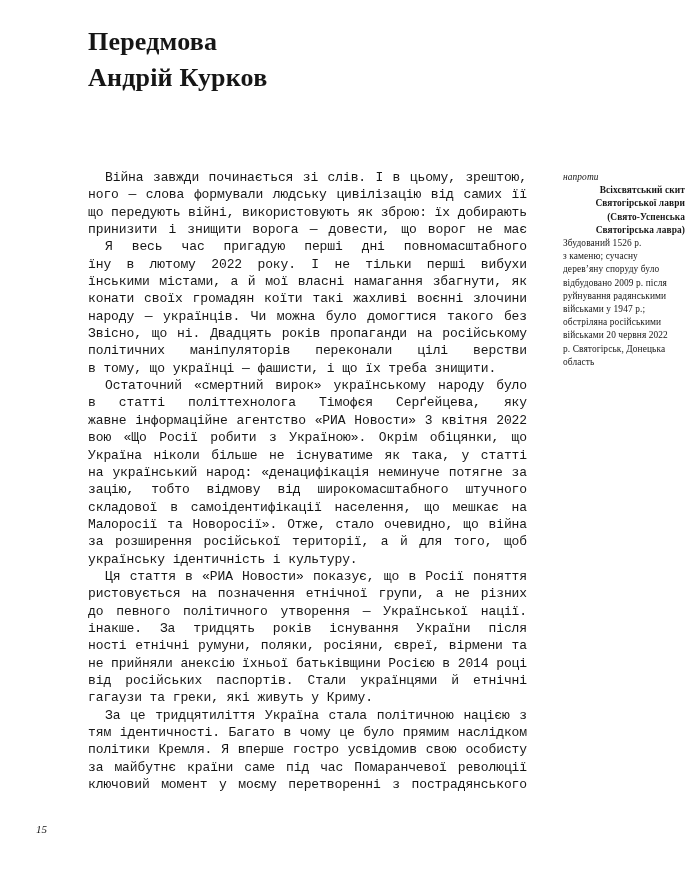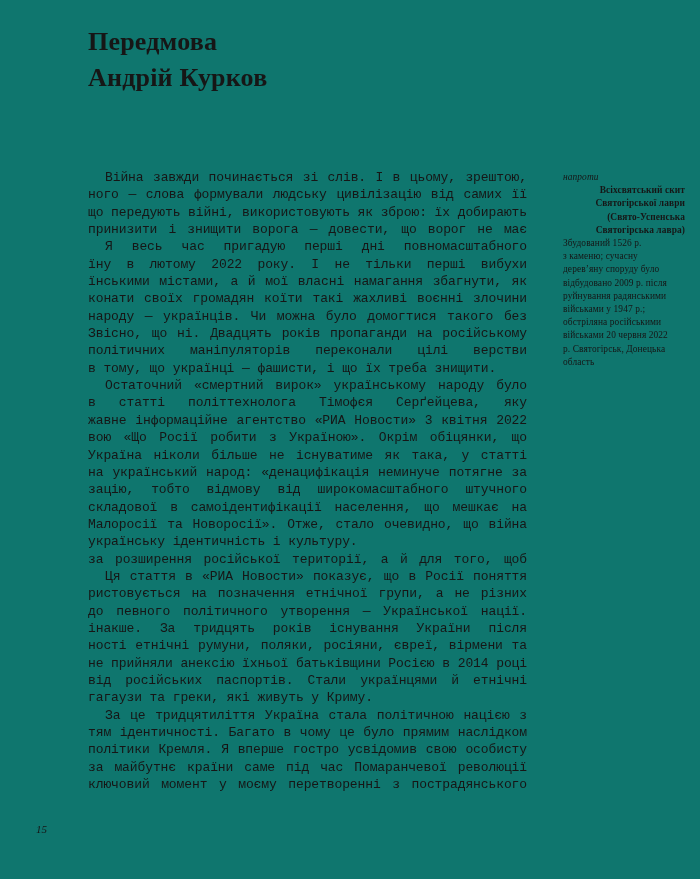--- a/index.html
+++ b/index.html
@@ -1,20 +1,20 @@
 <!DOCTYPE html>
 <html lang="uk"><head>
 <meta charset="utf-8">
 <style>
   html, body { margin: 0; padding: 0; background: #e8e8e8; }
   .page {
     position: relative;
     width: 700px;
     height: 879px;
-    background: #0f766e;
+    background: #ffffff;
     overflow: hidden;
     font-family: "Liberation Serif", "DejaVu Serif", serif;
     color: #161616;
   }
   .title-block {
     position: absolute;
     left: 88px;
     top: 24px;
     line-height: 36px;
     font-size: 26px;
@@ -90,22 +90,22 @@
       <div class="para">
         <div class="line indent">Остаточний «смертний вирок» українському народу було виголошено</div>
         <div class="line">в статті політтехнолога Тімофєя Серґейцева, яку опублікувало російське дер-</div>
         <div class="line">жавне інформаційне агентство «РИА Новости» 3 квітня 2022 року під наз-</div>
         <div class="line">вою «Що Росії робити з Україною». Окрім обіцянки, що держава під назвою</div>
         <div class="line">Україна ніколи більше не існуватиме як така, у статті було пояснення, що чекає</div>
         <div class="line">на український народ: «денацифікація неминуче потягне за собою й деукраїні-</div>
         <div class="line">зацію, тобто відмову від широкомасштабного штучного нав’язування етнічної</div>
         <div class="line">складової в самоідентифікації населення, що мешкає на теренах історичних</div>
         <div class="line">Малоросії та Новоросії». Отже, стало очевидно, що війна ведеться не лише</div>
+        <div class="line">за розширення російської території, а й для того, щоб остаточно винищити</div>
         <div class="line final">українську ідентичність і культуру.</div>
-        <div class="line">за розширення російської території, а й для того, щоб остаточно винищити</div>
       </div>
       <div class="para">
         <div class="line indent">Ця стаття в «РИА Новости» показує, що в Росії поняття «українці» вико-</div>
         <div class="line">ристовується на позначення етнічної групи, а не різних людей, які належать</div>
         <div class="line">до певного політичного утворення — Української нації. Насправді все зовсім</div>
         <div class="line">інакше. За тридцять років існування України після проголошення її незалеж-</div>
         <div class="line">ності етнічні румуни, поляки, росіяни, євреї, вірмени та азербайджанці стали</div>
         <div class="line">не прийняли анексію їхньої батьківщини Росією в 2014 році й відмовилися</div>
         <div class="line">від російських паспортів. Стали українцями й етнічні болгари, молдовани,</div>
         <div class="line final">гагаузи та греки, які живуть у Криму.</div>

